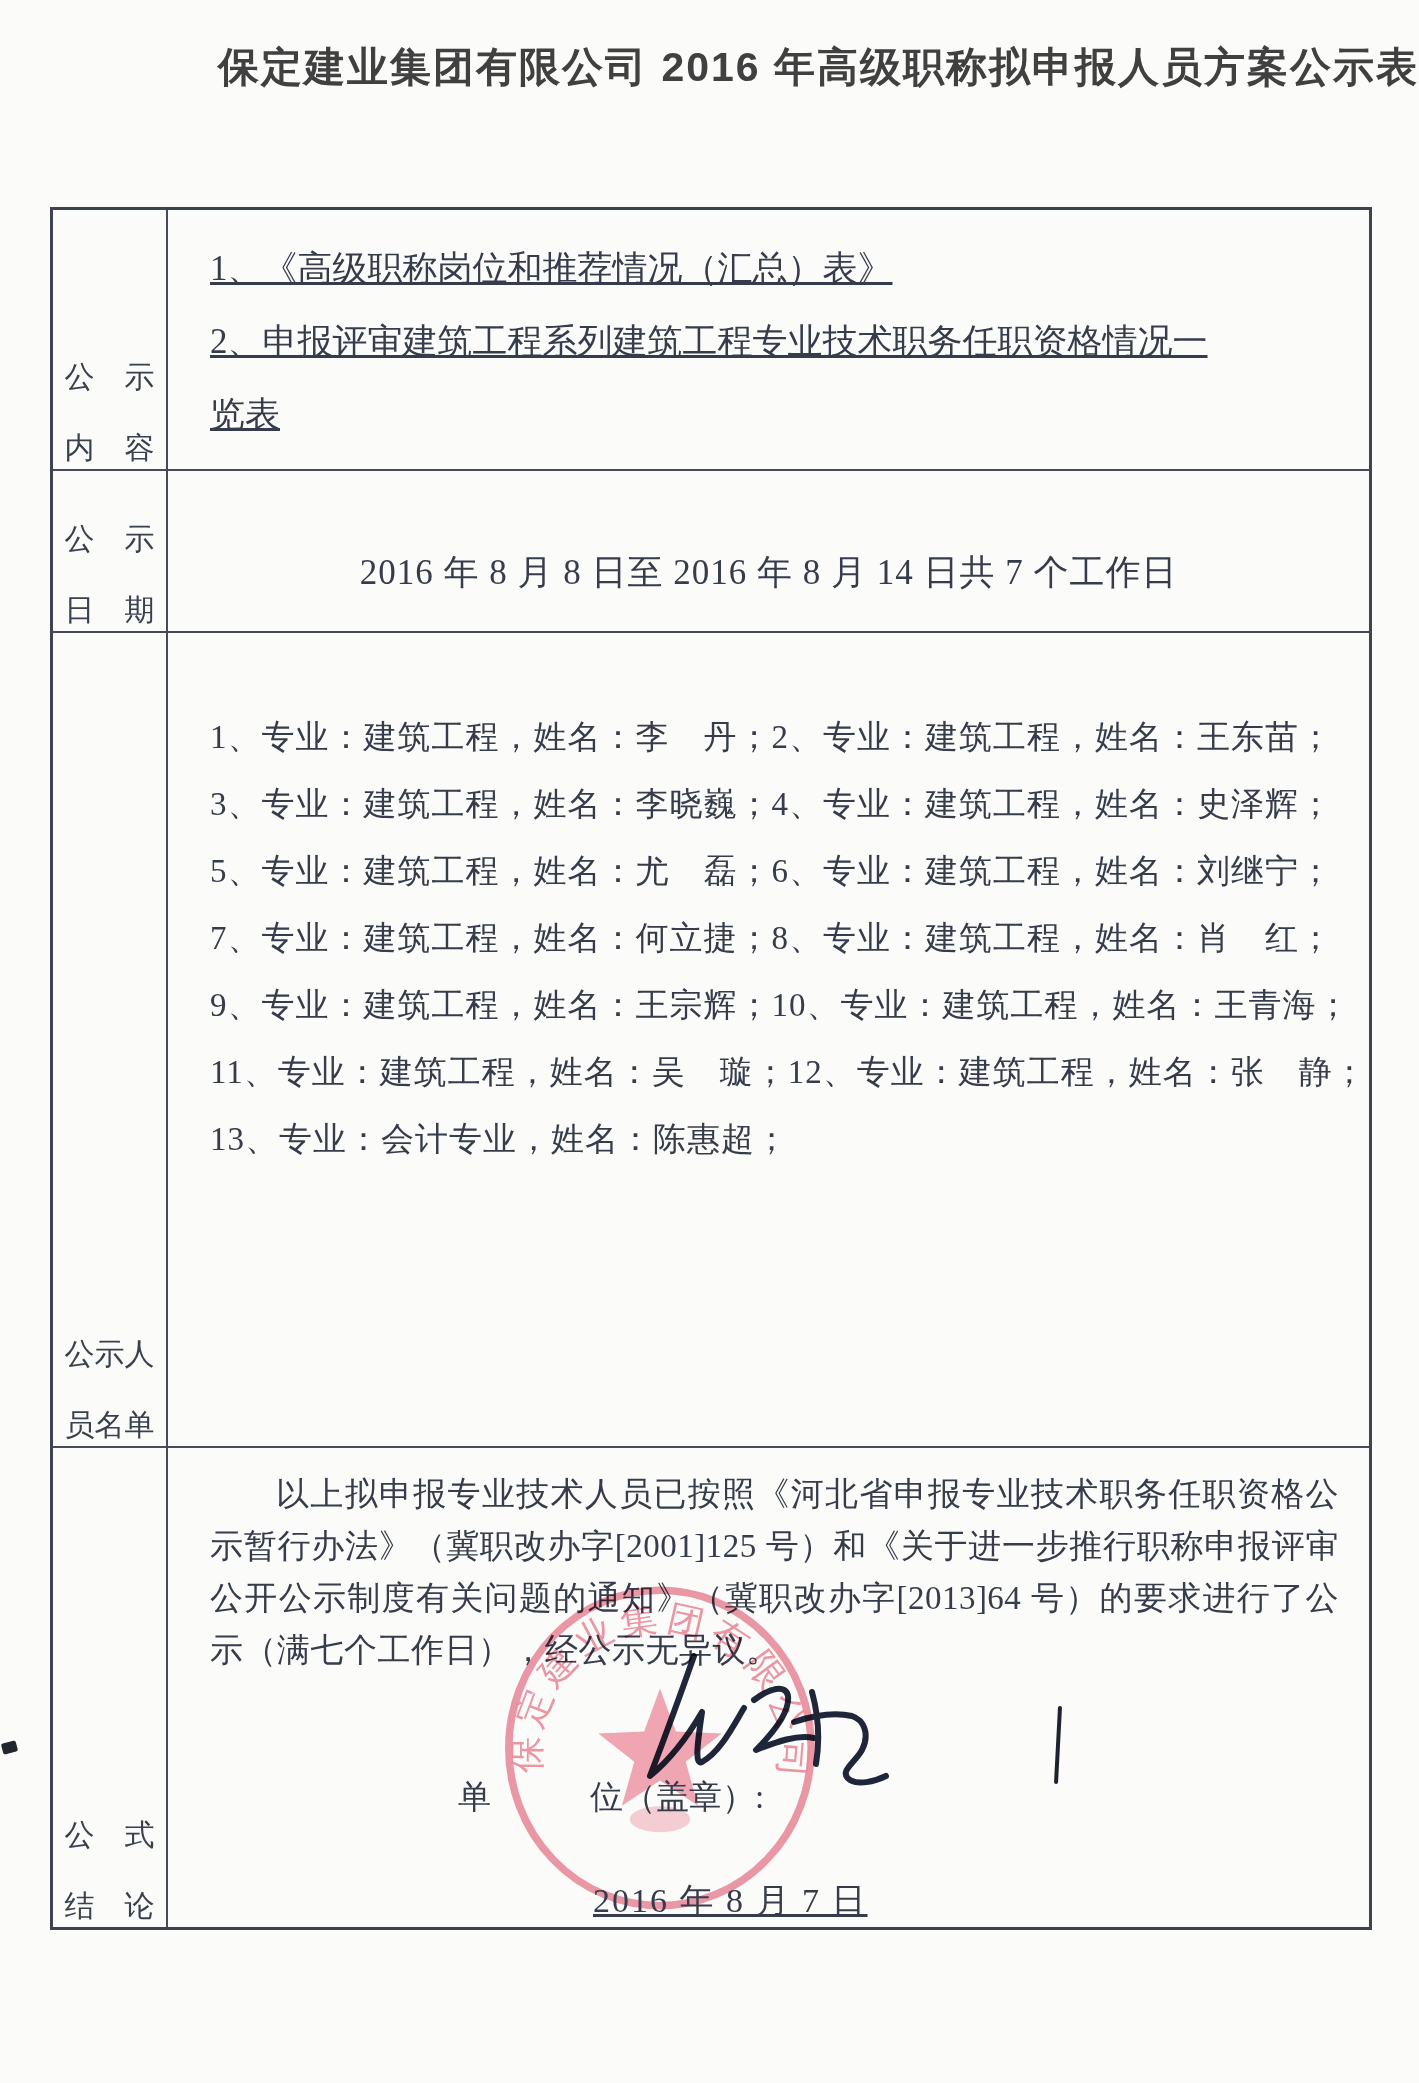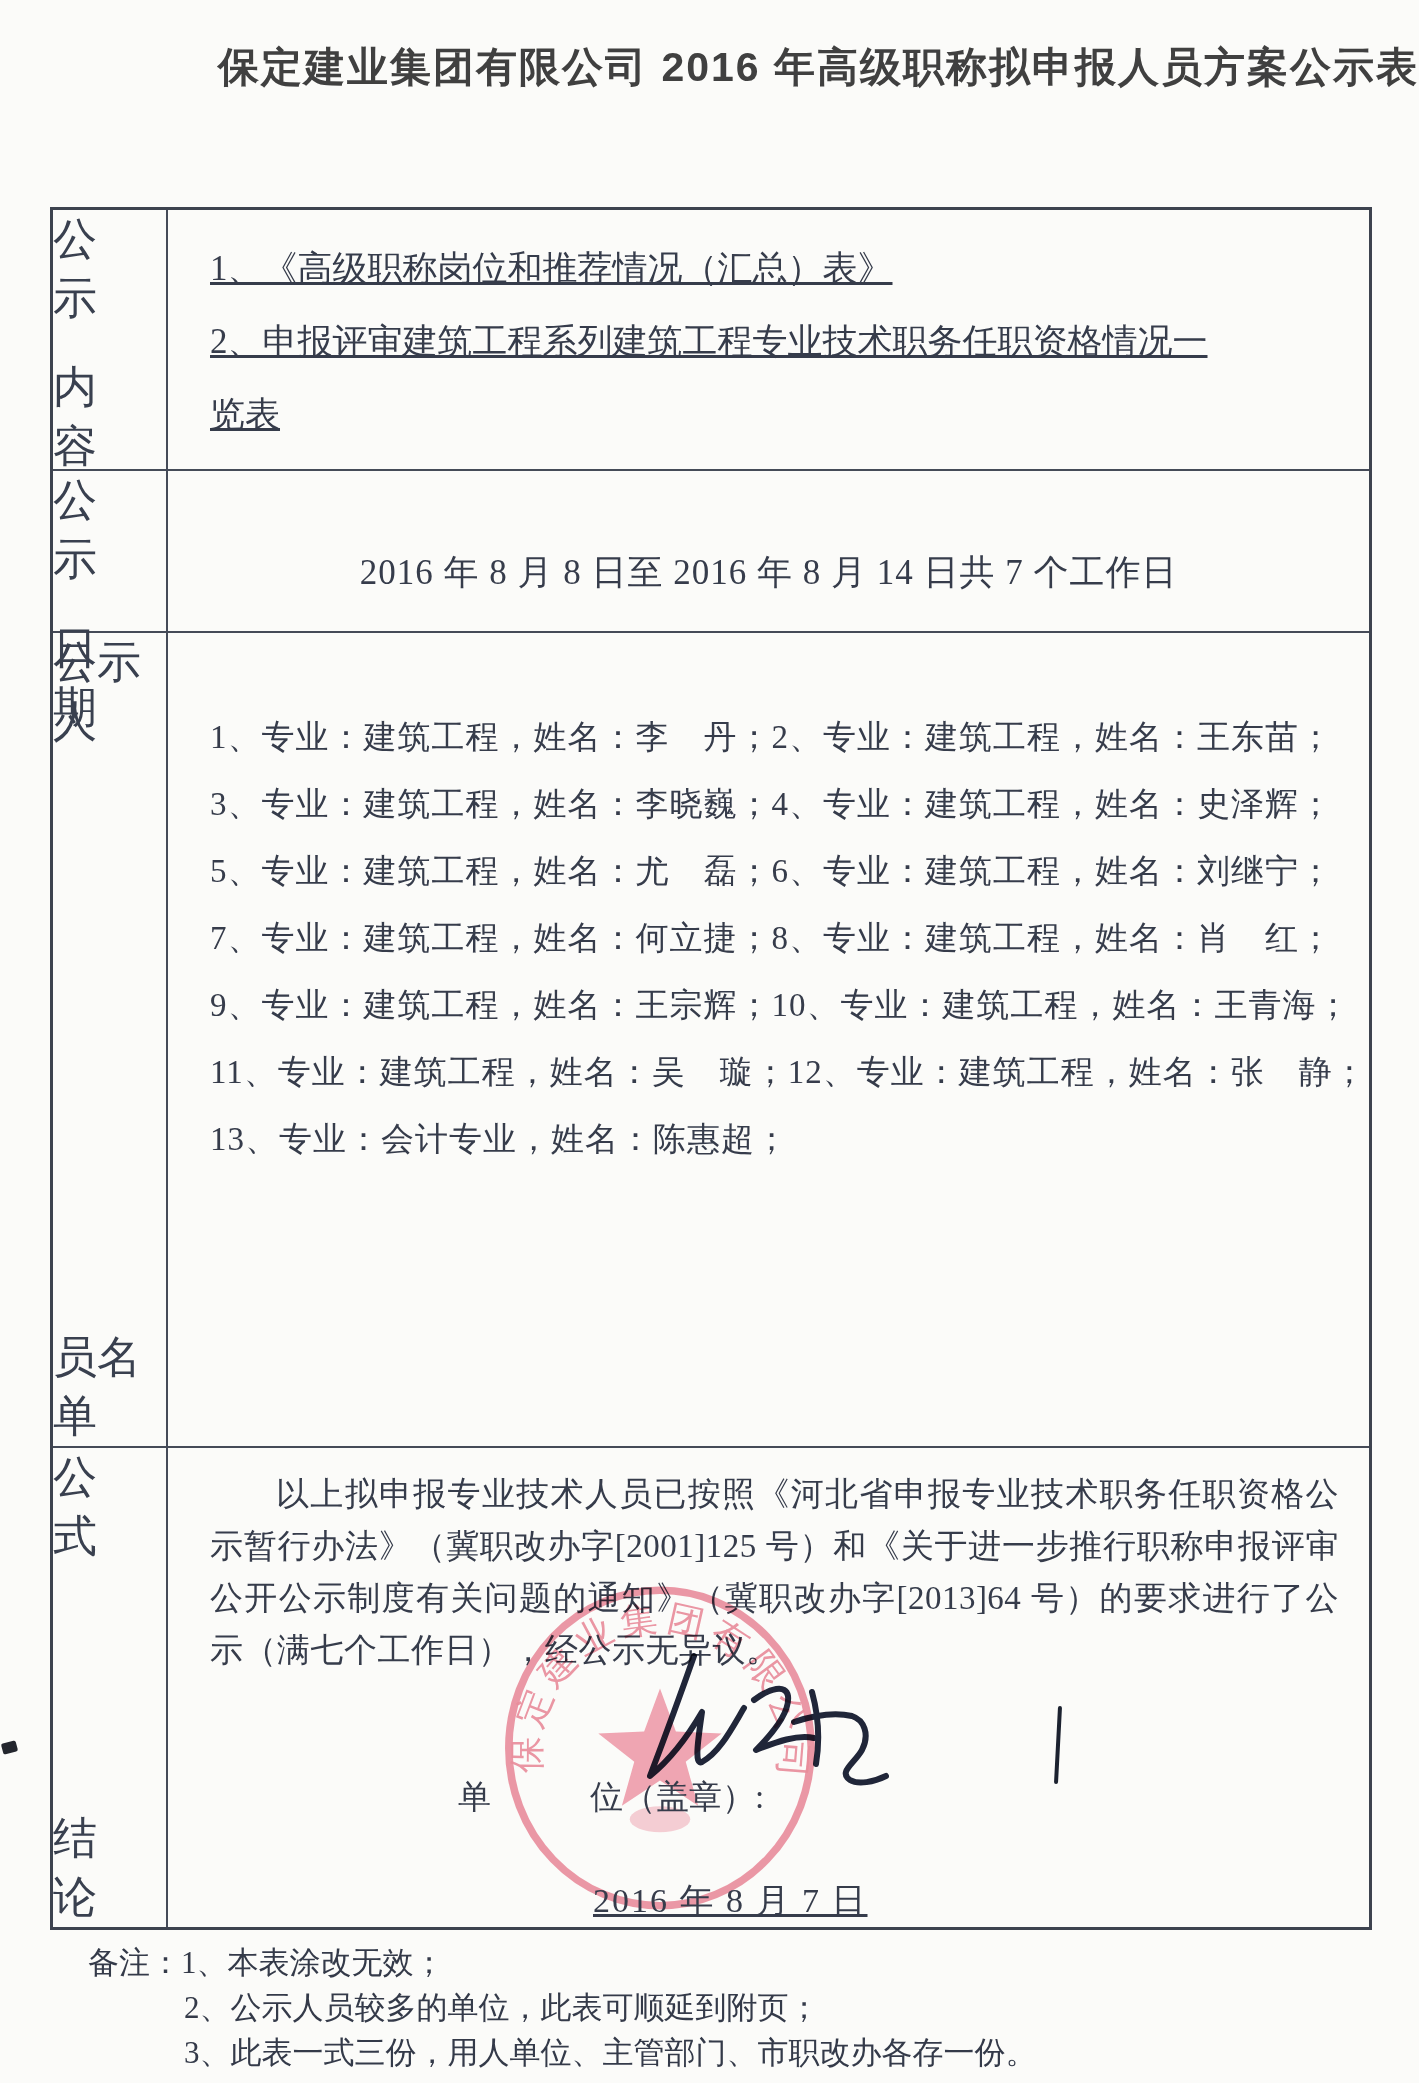--- a/index.html
+++ b/index.html
@@ -30,23 +30,23 @@
     width:1322px;height:1723px;
     border:3px solid #3d434f;
     box-sizing:border-box;
     display:flex;flex-direction:column;
   }
   .t-row{display:flex;border-bottom:2px solid #454b58;box-sizing:border-box;}
   .t-row:last-child{border-bottom:none;}
   .label-cell{
     width:115px;flex:0 0 115px;
     border-right:2px solid #454b58;
-    display:flex;flex-direction:column;justify-content:space-between;align-items:center;
+    display:flex;flex-direction:column;justify-content:flex-end;align-items:center;
     gap:30px;
-    font-size:44px;
+    font-size:30px;
     color:#39404f;
     box-sizing:border-box;
   }
   .content-cell{flex:1;position:relative;box-sizing:border-box;}
 
   .row-content{height:261px;flex:0 0 261px;}
   .row-date{height:162px;flex:0 0 162px;}
   .row-personnel{height:815px;flex:0 0 815px;}
   .row-conclusion{flex:1;}
 
@@ -181,21 +181,16 @@
             <path d="M176,54 C182,76 184,102 180,126 M158,84 C176,78 198,74 216,78 C228,82 234,96 226,112 C218,126 202,134 214,142 C222,147 238,144 250,138"></path>
           </g>
         </svg>
 
         <div class="stray-stroke"></div>
       </div>
     </div>
 
   </div>
 
-  <div class="remarks">
-    <p class="remarks-line"><span>备注：</span><span>1、本表涂改无效；</span></p>
-    <p class="remarks-line indent">2、公示人员较多的单位，此表可顺延到附页；</p>
-    <p class="remarks-line indent">3、此表一式三份，用人单位、主管部门、市职改办各存一份。</p>
-  </div>
 
   <div class="scan-speck"></div>
 
 </div>
 
 </body></html>

